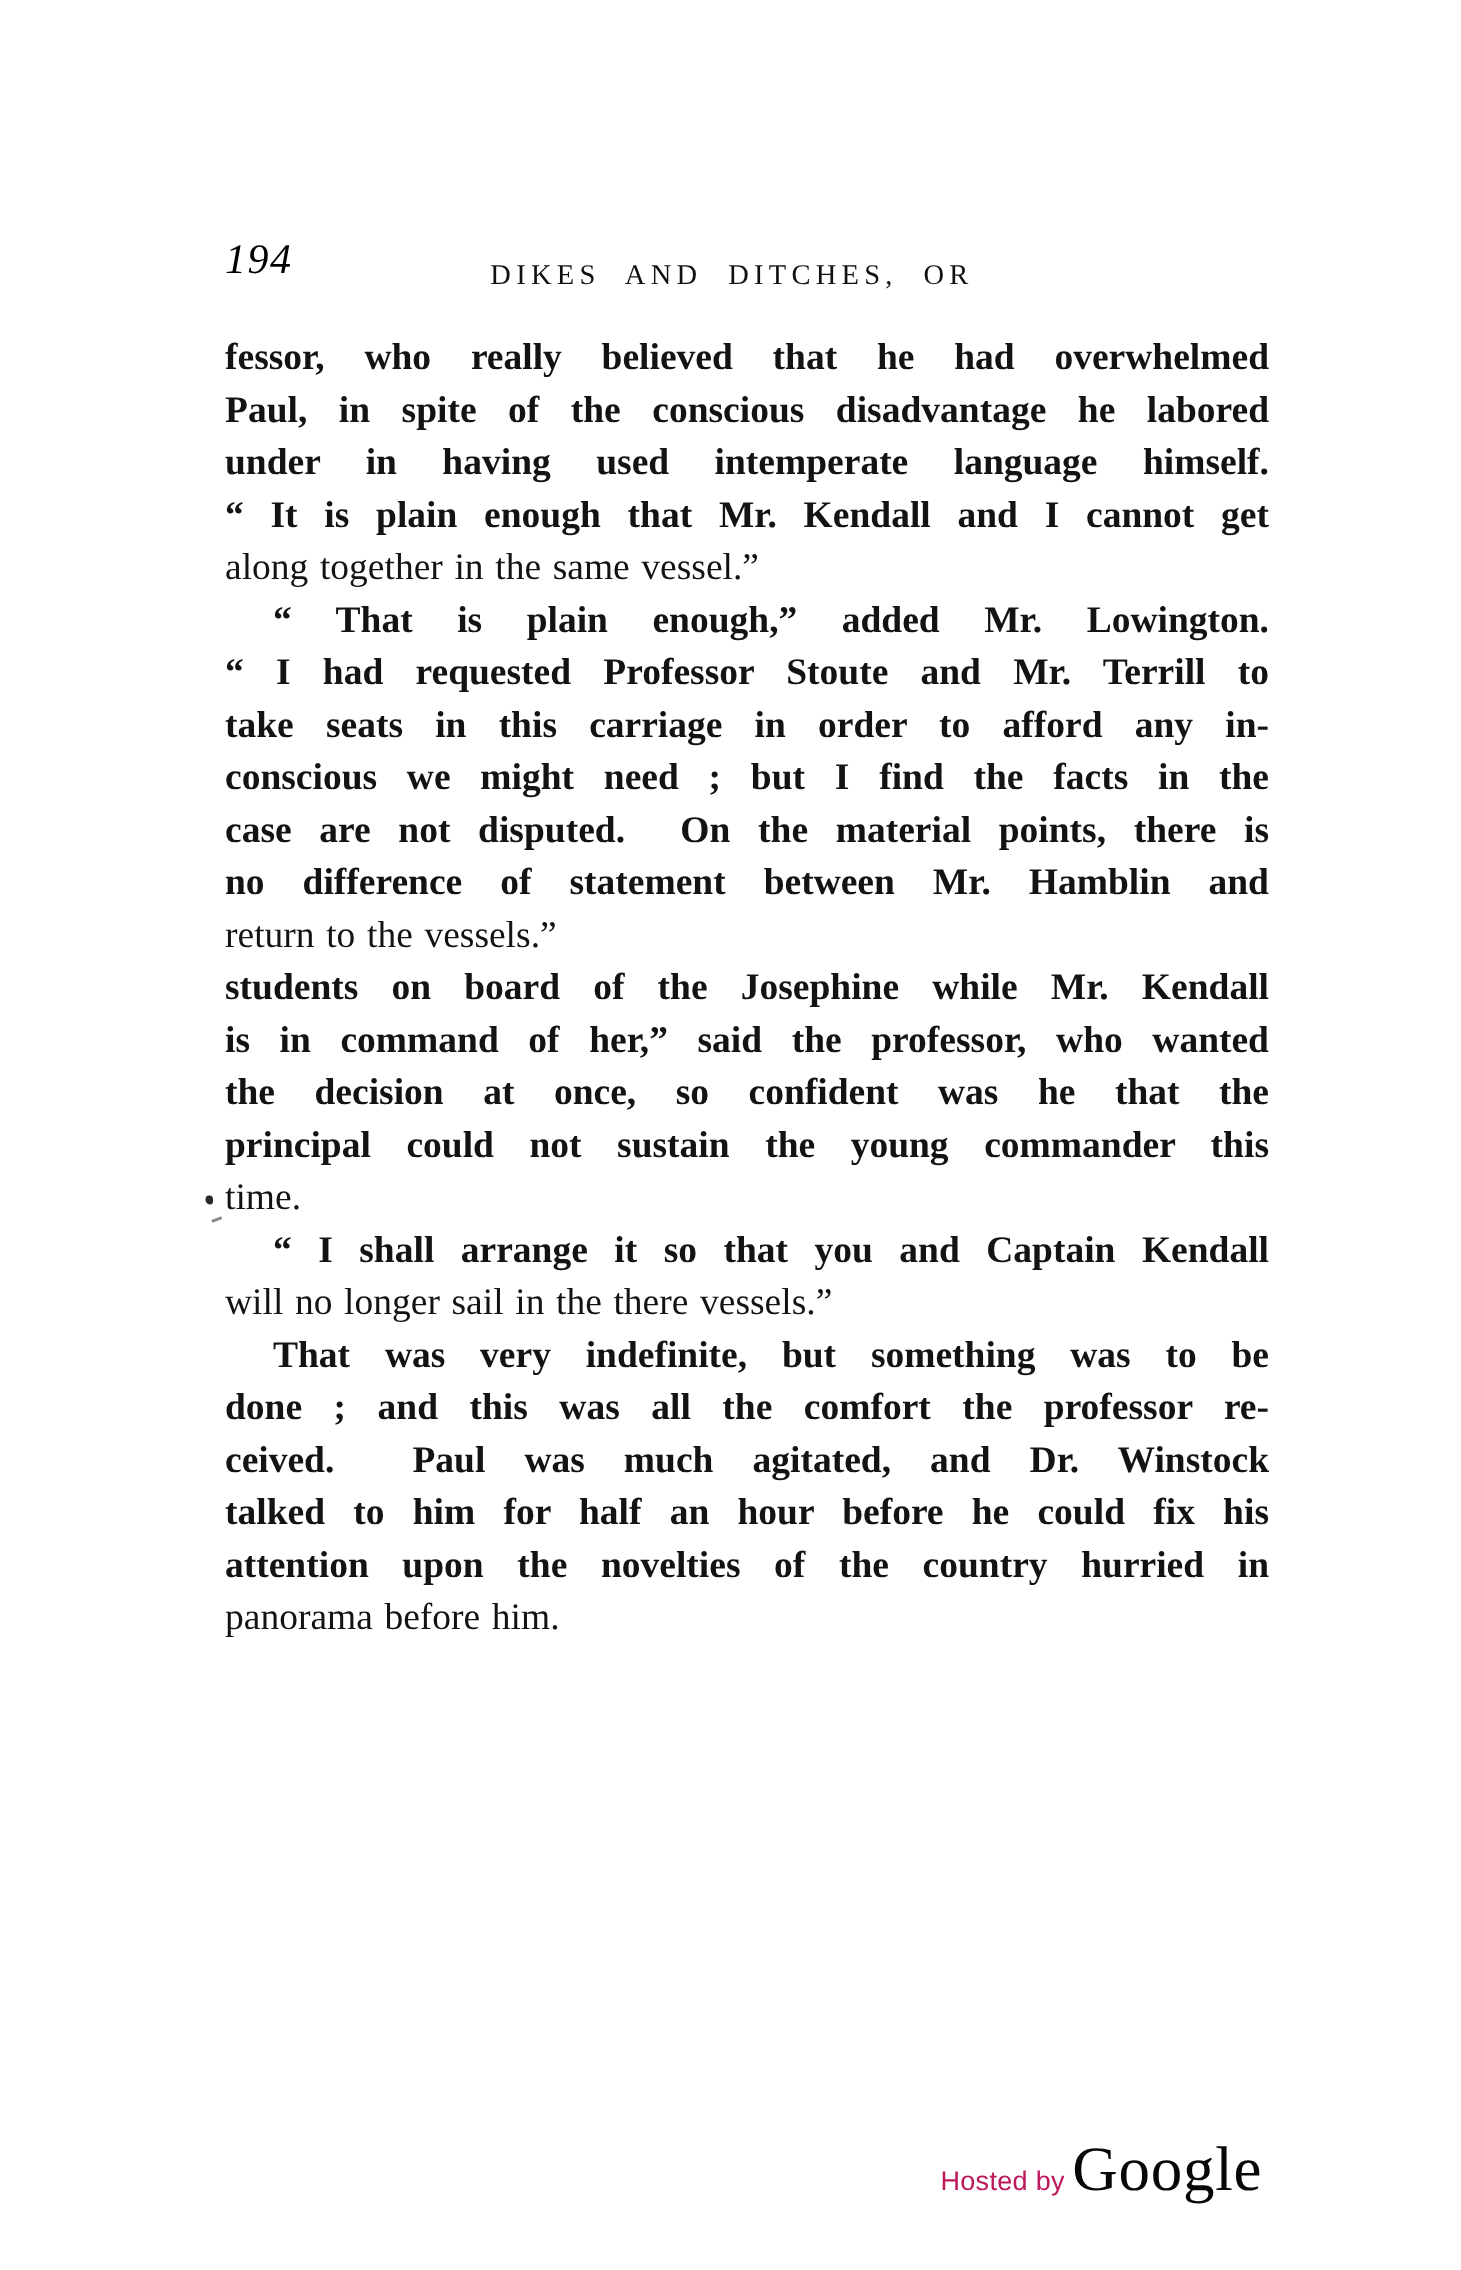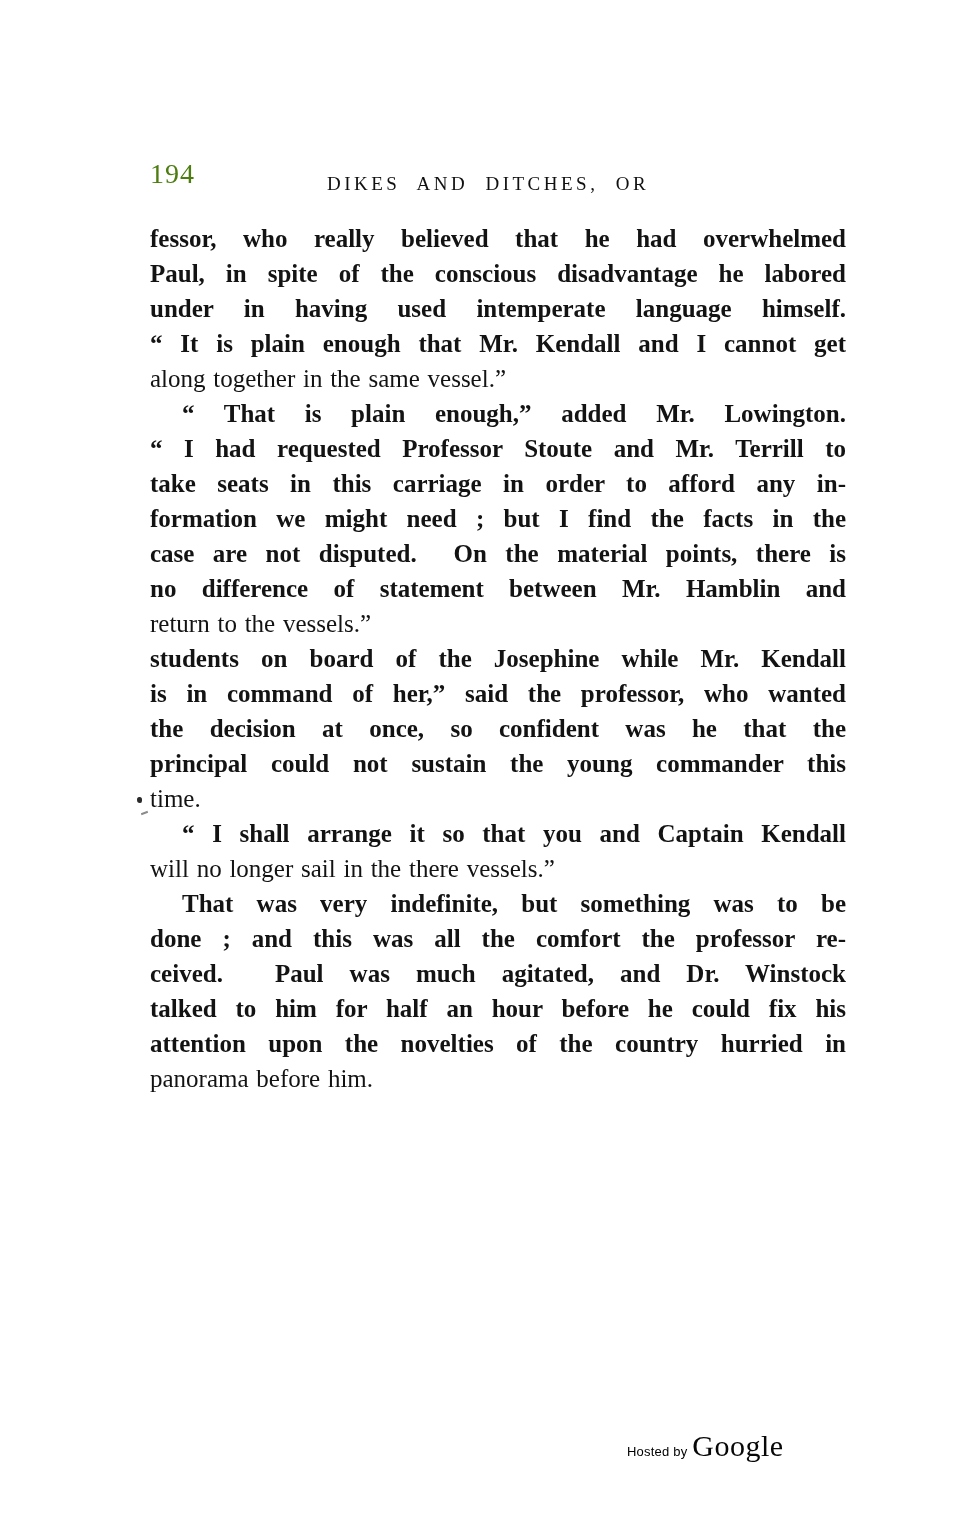--- a/index.html
+++ b/index.html
@@ -22,21 +22,22 @@
     top: 158px;
     width: 696px;
     height: 34px;
   }
   .pagenum {
     position: absolute;
     left: 0;
     top: 0;
     font-size: 28px;
     letter-spacing: 1px;
-    color: #4d7c0f;
+    color: #000000;
+    font-style: italic;
   }
   .running-title {
     position: absolute;
     left: 0;
     right: 20px;
     top: 15px;
     text-align: center;
     font-size: 19px;
     letter-spacing: 3.5px;
     word-spacing: 9px;
@@ -88,28 +89,28 @@
   .watermark {
     position: absolute;
     left: 627px;
     top: 1396px;
     display: flex;
     align-items: baseline;
     gap: 5px;
   }
   .hostedby {
     font-family: "Liberation Sans", sans-serif;
-    font-size: 13px;
-    color: #000000;
+    font-size: 18px;
+    color: #be185d;
     letter-spacing: 0.2px;
     margin-top: 48px;
   }
   .glogo {
     font-family: "Liberation Serif", "DejaVu Serif", serif;
-    font-size: 30px;
+    font-size: 42px;
     line-height: 42px;
     color: #070707;
     letter-spacing: 0.5px;
     text-align: center;
   }
 </style>
 </head>
 <body>
 
 <div class="page">
@@ -121,21 +122,21 @@
 
   <div class="textblock" id="text-block">
       <div class="line just">fessor, who really believed that he had overwhelmed</div>
       <div class="line just">Paul, in spite of the conscious disadvantage he labored</div>
       <div class="line just">under in having used intemperate language himself.</div>
       <div class="line just">“ It is plain enough that Mr. Kendall and I cannot get</div>
       <div class="line last">along together in the same vessel.”</div>
       <div class="line just indent">“ That is plain enough,” added Mr. Lowington.</div>
       <div class="line just">“ I had requested Professor Stoute and Mr. Terrill to</div>
       <div class="line just">take seats in this carriage in order to afford any in-</div>
-      <div class="line just">formation we might need ; but I find the facts in the</div>
+      <div class="line just">conscious we might need ; but I find the facts in the</div>
       <div class="line just">case are not disputed.&nbsp; On the material points, there is</div>
       <div class="line just">no difference of statement between Mr. Hamblin and</div>
       <div class="line last">return to the vessels.”</div>
       <div class="line just">students on board of the Josephine while Mr. Kendall</div>
       <div class="line just">is in command of her,” said the professor, who wanted</div>
       <div class="line just">the decision at once, so confident was he that the</div>
       <div class="line just">principal could not sustain the young commander this</div>
       <div class="line last">time.</div>
       <div class="line just indent">“ I shall arrange it so that you and Captain Kendall</div>
       <div class="line last">will no longer sail in the there vessels.”</div>

